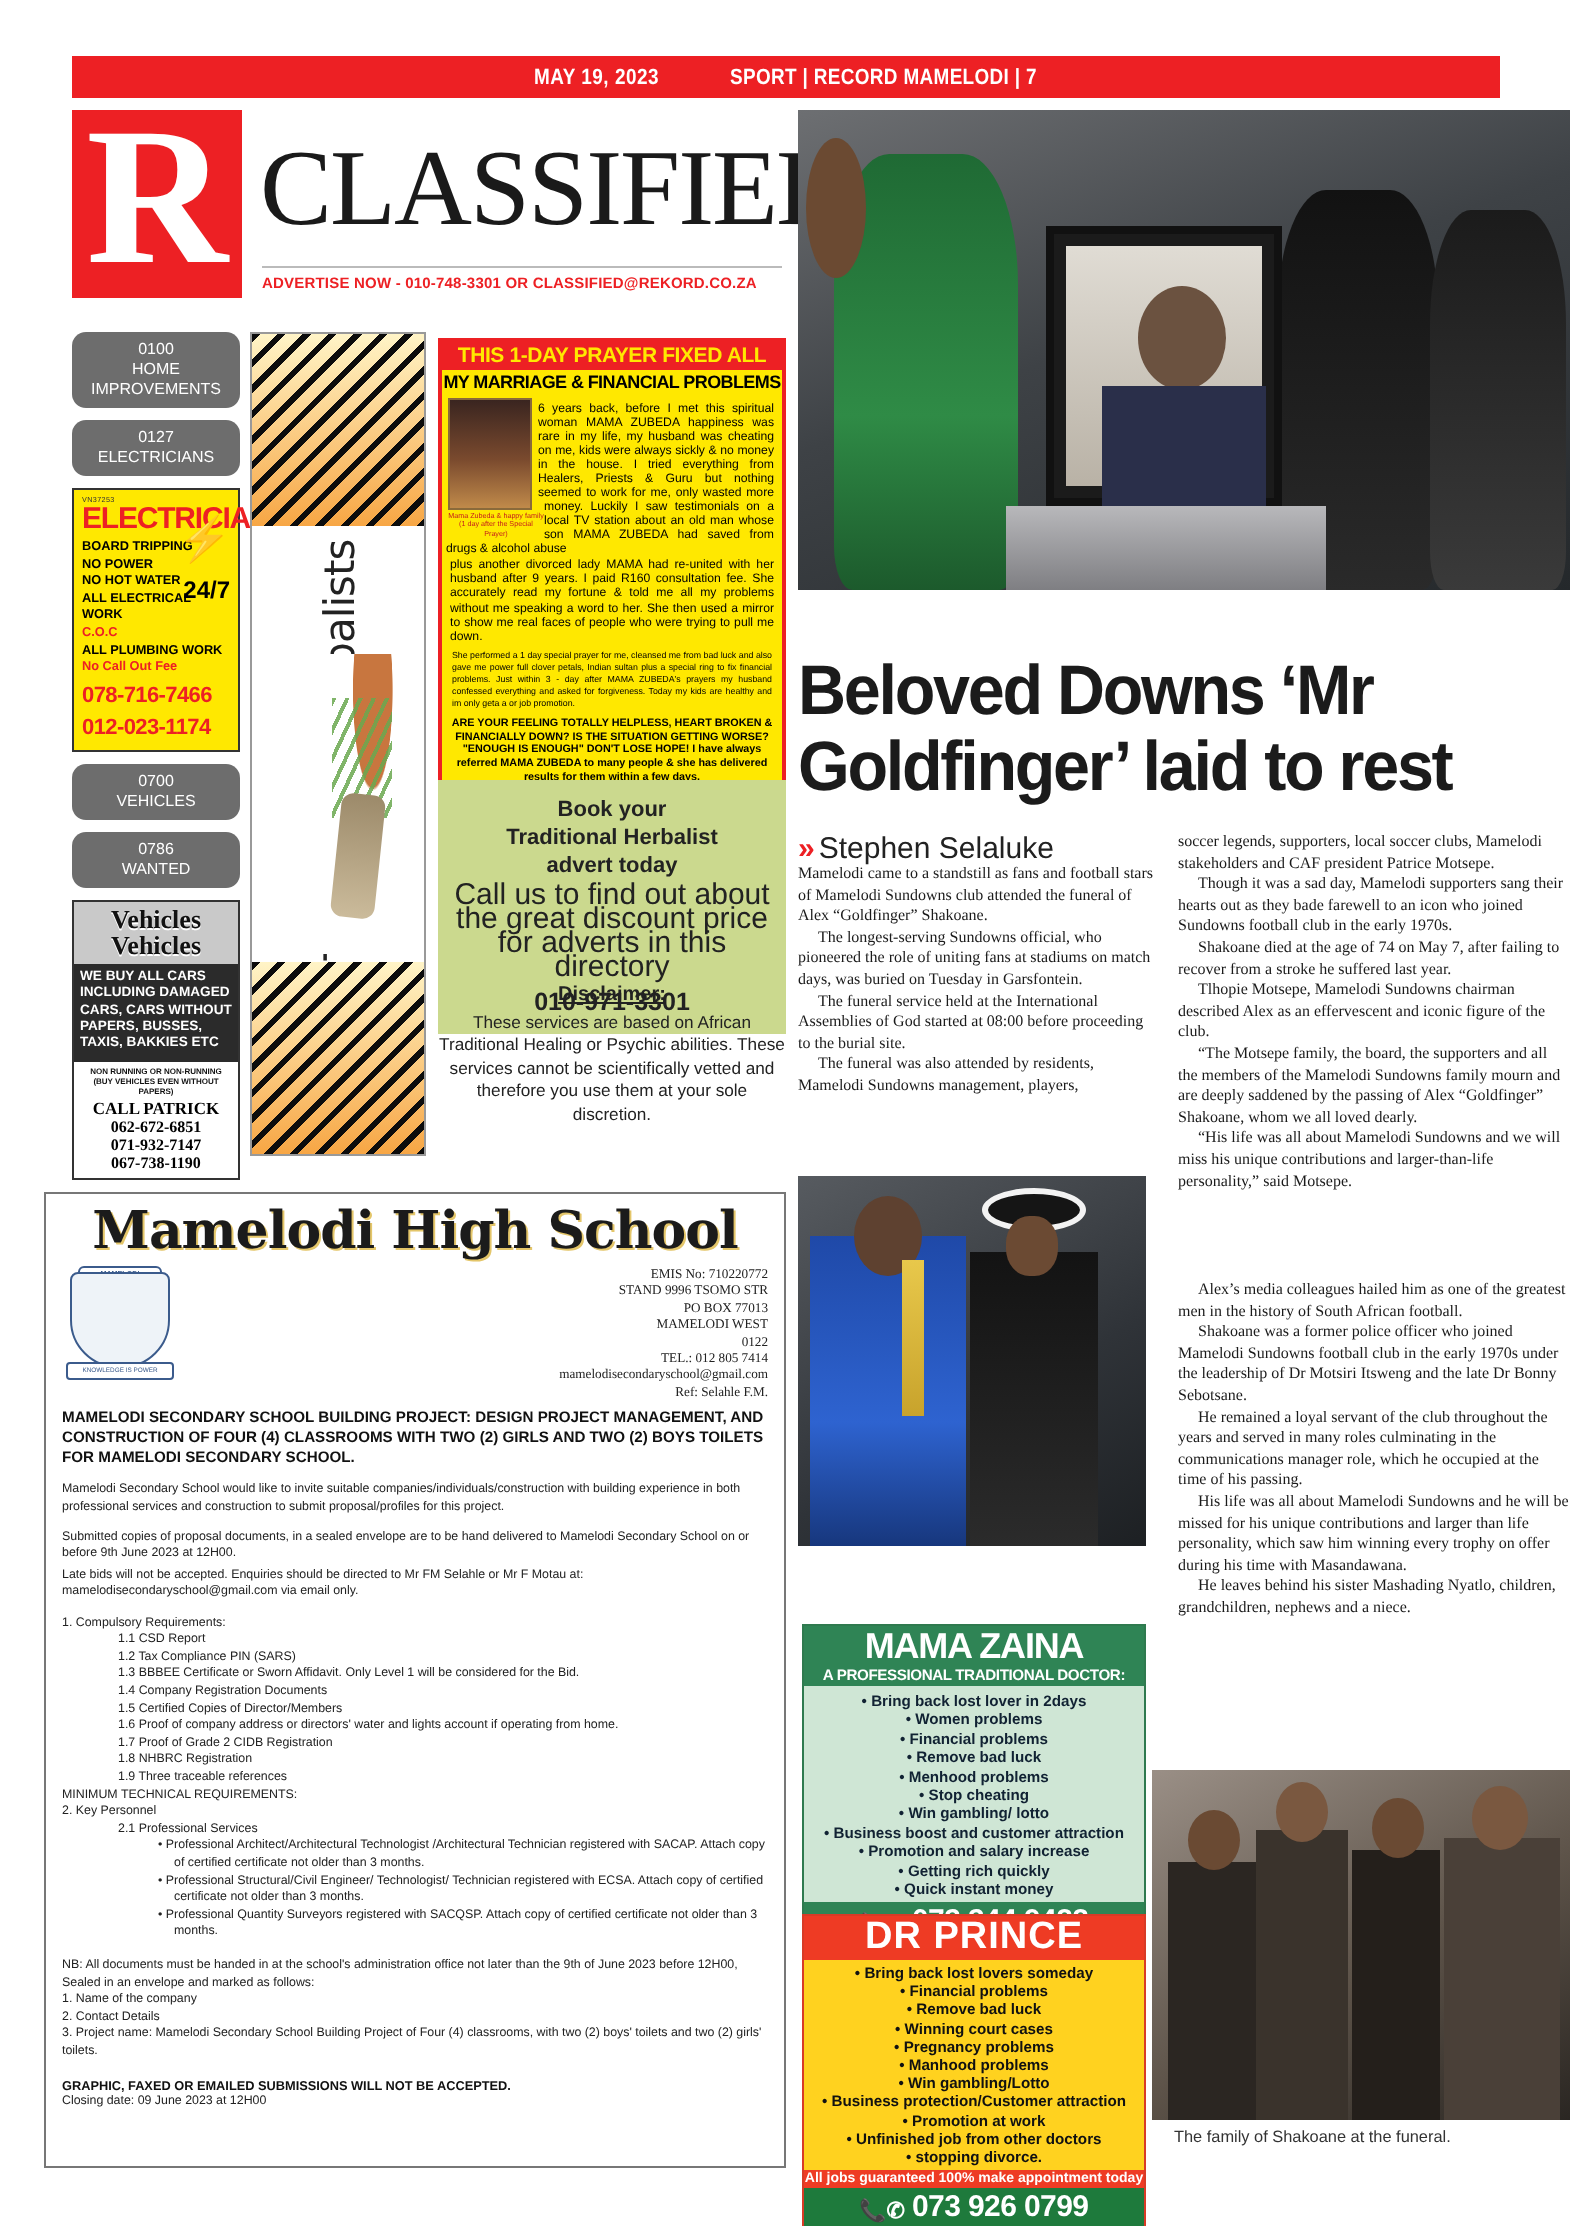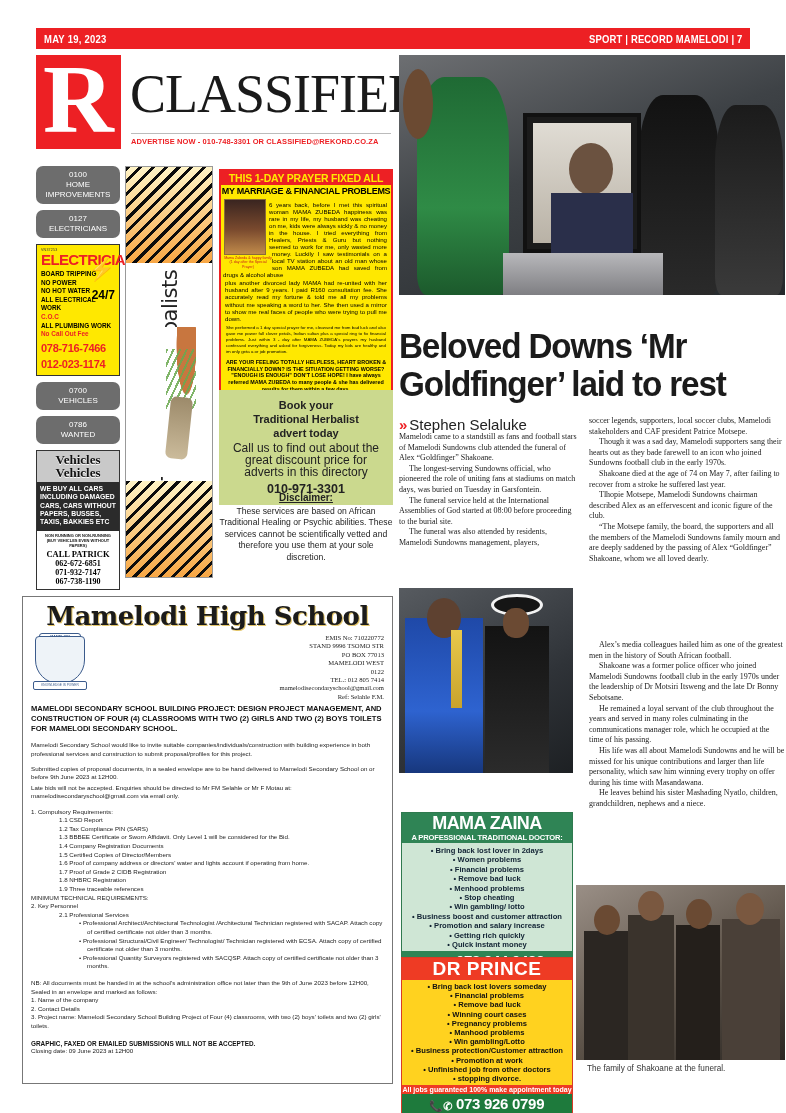--- a/index.html
+++ b/index.html
@@ -9,21 +9,21 @@
     font-family: "Liberation Sans", sans-serif;
     position: relative;
     overflow: hidden;
   }
   .page { position: relative; width: 786px; height: 1113px; padding: 0; }
 
   
   .masthead {
     position: absolute; left: 36px; top: 28px; width: 714px; height: 21px;
     background: #ed2024; color: #fff;
-    display: flex; align-items: center; justify-content: space-between;
+    display: flex; align-items: center; justify-content: center;
     padding: 4px 8px;
   }
   .masthead .date {
     font-family: "Liberation Sans Narrow", "Liberation Sans", sans-serif;
     font-weight: bold; font-size: 11px; letter-spacing: .3px;
     transform: scaleX(.86); transform-origin: left center;
   }
   .masthead .right {
     font-weight: bold; font-size: 11px; letter-spacing: .2px;
     transform: scaleX(.86); transform-origin: right center;
@@ -192,21 +192,21 @@
     text-align: center; font-size: 13px; font-weight: bold; color: #000;
     padding: 3px 0 1px; letter-spacing: -.3px;
   }
 
   
   .ad-book {
     position: absolute; left: 219px; top: 390px; width: 174px;
     background: #cbd98e; text-align: center; padding: 8px 6px 9px;
   }
   .ad-book .big { font-size: 11px; font-weight: bold; color: #222; line-height: 14px; }
-  .ad-book .small { font-size: 12px; color: #222; line-height: 12px; margin-top: 2px; }
+  .ad-book .small { font-size: 15px; color: #222; line-height: 12px; margin-top: 2px; }
   .ad-book .tel { font-size: 12.5px; font-weight: bold; color: #222; margin-top: 4px; }
 
   .disclaimer {
     position: absolute; left: 219px; top: 492px; width: 174px; text-align: center;
   }
   .disclaimer .t { font-size: 10px; font-weight: bold; text-decoration: underline; color:#222; }
   .disclaimer .b { font-size: 8.6px; line-height: 11.4px; color: #222; margin-top: 3px; }
 
   
   .school {
@@ -550,20 +550,21 @@
     <p>The funeral service held at the International Assemblies of God started at 08:00 before proceeding to the burial site.</p>
     <p>The funeral was also attended by residents, Mamelodi Sundowns management, players,</p>
   </div>
 
   <div class="artcol col-b">
     <p class="first">soccer legends, supporters, local soccer clubs, Mamelodi stakeholders and CAF president Patrice Motsepe.</p>
     <p>Though it was a sad day, Mamelodi supporters sang their hearts out as they bade farewell to an icon who joined Sundowns football club in the early 1970s.</p>
     <p>Shakoane died at the age of 74 on May 7, after failing to recover from a stroke he suffered last year.</p>
     <p>Tlhopie Motsepe, Mamelodi Sundowns chairman described Alex as an effervescent and iconic figure of the club.</p>
     <p>“The Motsepe family, the board, the supporters and all the members of the Mamelodi Sundowns family mourn and are deeply saddened by the passing of Alex “Goldfinger” Shakoane, whom we all loved dearly.</p>
+    <p>“His life was all about Mamelodi Sundowns and we will miss his unique contributions and larger-than-life personality,” said Motsepe.</p>
   </div>
   <div class="artcol col-b2">
     <p>Alex’s media colleagues hailed him as one of the greatest men in the history of South African football.</p>
     <p>Shakoane was a former police officer who joined Mamelodi Sundowns football club in the early 1970s under the leadership of Dr Motsiri Itsweng and the late Dr Bonny Sebotsane.</p>
     <p>He remained a loyal servant of the club throughout the years and served in many roles culminating in the communications manager role, which he occupied at the time of his passing.</p>
     <p>His life was all about Mamelodi Sundowns and he will be missed for his unique contributions and larger than life personality, which saw him winning every trophy on offer during his time with Masandawana.</p>
     <p>He leaves behind his sister Mashading Nyatlo, children, grandchildren, nephews and a niece.</p>
   </div>
 
   <div class="photo-mid">

